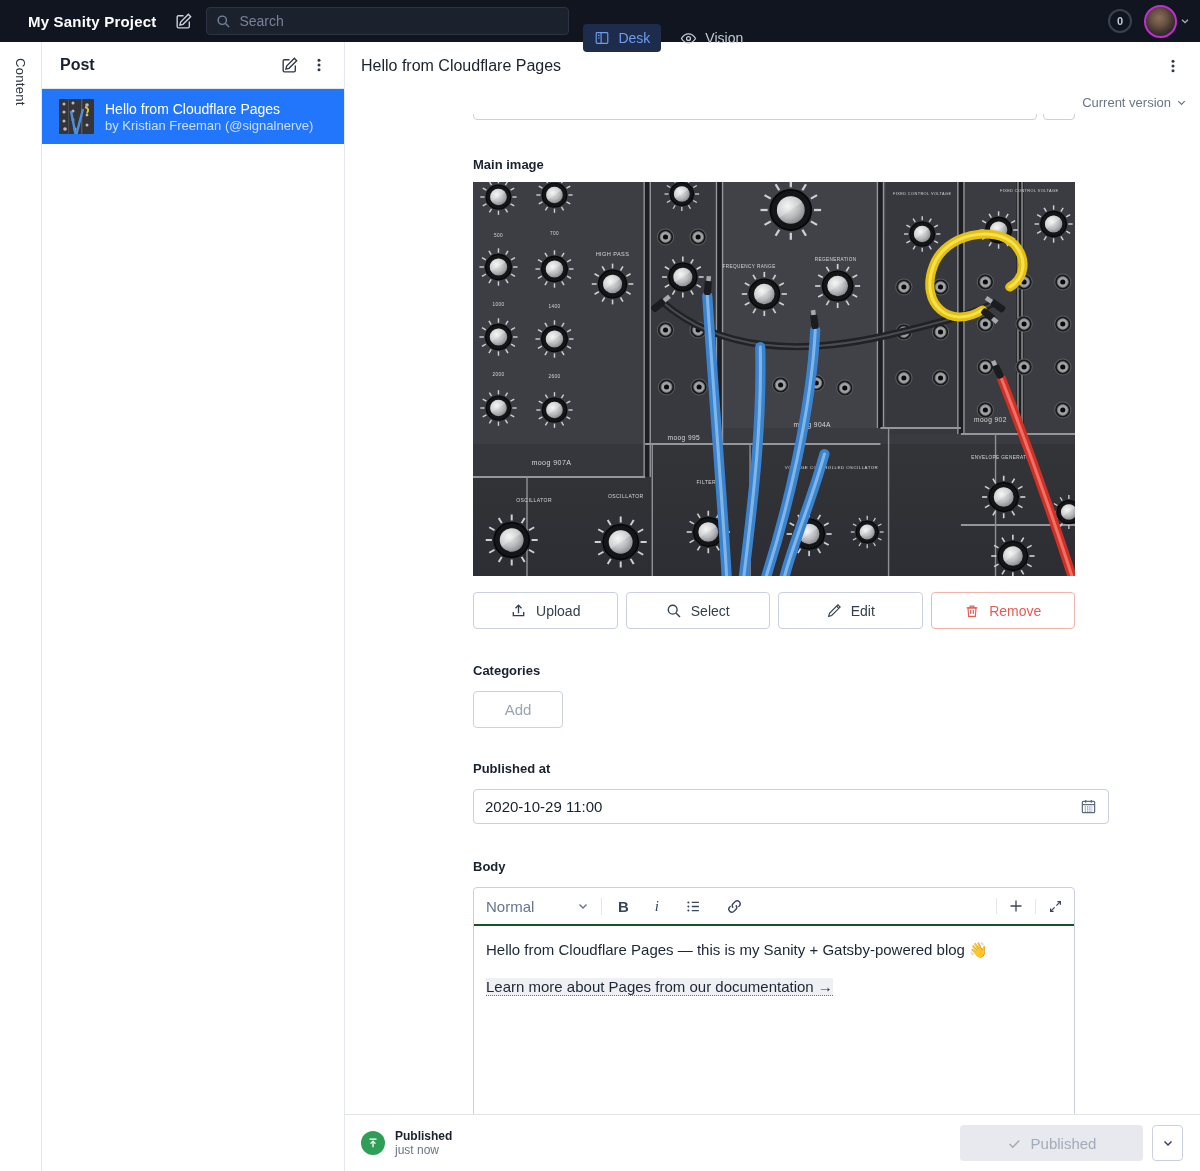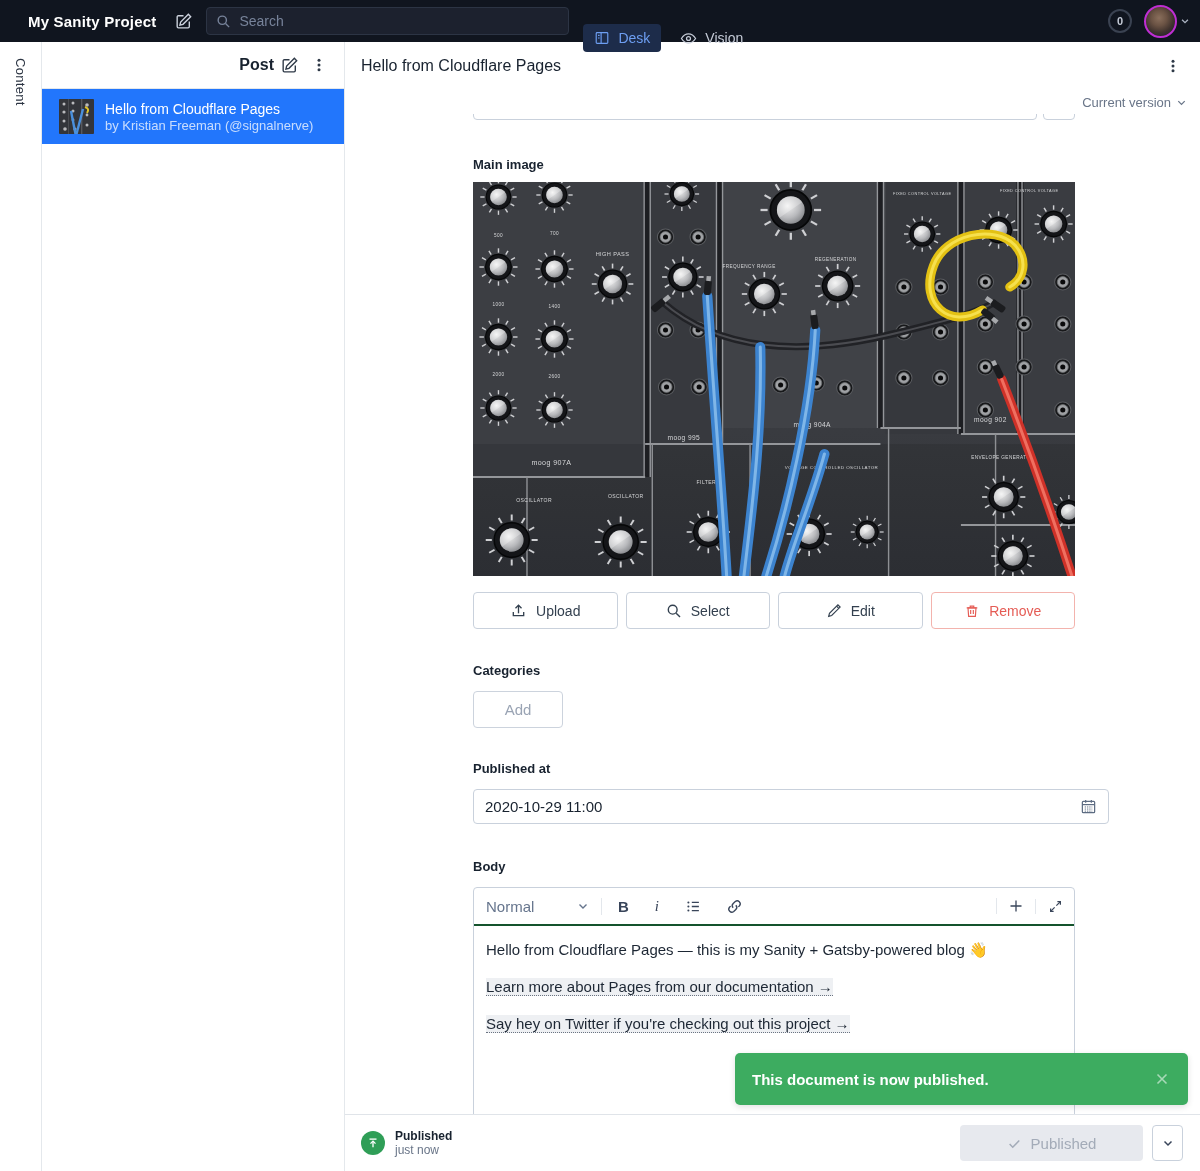--- a/index.html
+++ b/index.html
@@ -41,21 +41,21 @@
   
   .content-rail { position:absolute; top:42px; left:0; width:42px; bottom:0; background:#fff;
     border-right:1px solid #e4e8ec; z-index:10; }
   .content-rail-label { writing-mode:vertical-rl; font-size:13px; color:#2b3442;
     margin:16px auto 0 auto; display:block; width:max-content; letter-spacing:.3px; }
 
   
   .post-panel { position:absolute; top:42px; left:42px; width:303px; bottom:0; background:#fff;
     border-right:1px solid #e4e8ec; z-index:10; }
   .post-panel-header { height:47px; display:flex; align-items:center; padding:0 10px 0 18px;
-    border-bottom:1px solid #e4e8ec;text-align:right; }
+    border-bottom:1px solid #e4e8ec; }
   .post-panel-title { flex:1; font-size:16px; font-weight:600; color:#18222f; }
   .panel-iconbtn { width:30px; height:30px; display:flex; align-items:center; justify-content:center;
     color:#2e3947; cursor:pointer; border-radius:4px; }
   .post-item { height:55px; background:#2276fc; display:flex; align-items:center; gap:11px;
     padding:0 10px 0 17px; cursor:pointer; }
   .post-thumb { width:35px; height:35px; flex:0 0 auto; border-radius:1px; overflow:hidden; }
   .post-item-title { font-size:14px; font-weight:500; color:#ffffff; line-height:18px; }
   .post-item-sub { font-size:13px; color:rgba(255,255,255,.75); line-height:16px; }
 
   
@@ -574,35 +574,24 @@
                 <path d="M10 2.8h3.2V6"></path>
                 <path d="M13.2 2.8L8.9 7.1"></path>
                 <path d="M6 13.2H2.8V10"></path>
                 <path d="M2.8 13.2L7.1 8.9"></path>
               </svg>
             </div>
         </div>
         <div class="editor-content">
           <p>Hello from Cloudflare Pages — this is my Sanity + Gatsby-powered blog 👋</p>
           <p><span class="body-link">Learn more about Pages from our documentation →</span></p>
-          <p><span class="body-link">Say hey on Twitter if you're checking out this project →</span></p>
         </div>
       </div>
     </div>
 
-    <div class="toast">
-      <div class="toast-msg">This document is now published.</div>
-      <div class="toast-close">
-        <span>
-            <svg width="18" height="18" viewBox="0 0 18 18" fill="none" stroke="currentColor" stroke-width="1.6">
-              <path d="M4.5 4.5l9 9M13.5 4.5l-9 9"></path>
-            </svg>
-          </span>
-      </div>
-    </div>
 
     <div class="doc-footer">
       <div class="pub-dot">
         <svg width="14" height="14" viewBox="0 0 18 18" fill="none" stroke="#fff" stroke-width="1.7">
             <path d="M4.5 4h9"></path>
             <path d="M9 14.5V7"></path>
             <path d="M5.8 9.8L9 6.6l3.2 3.2"></path>
           </svg>
       </div>
       <div class="pub-text">

